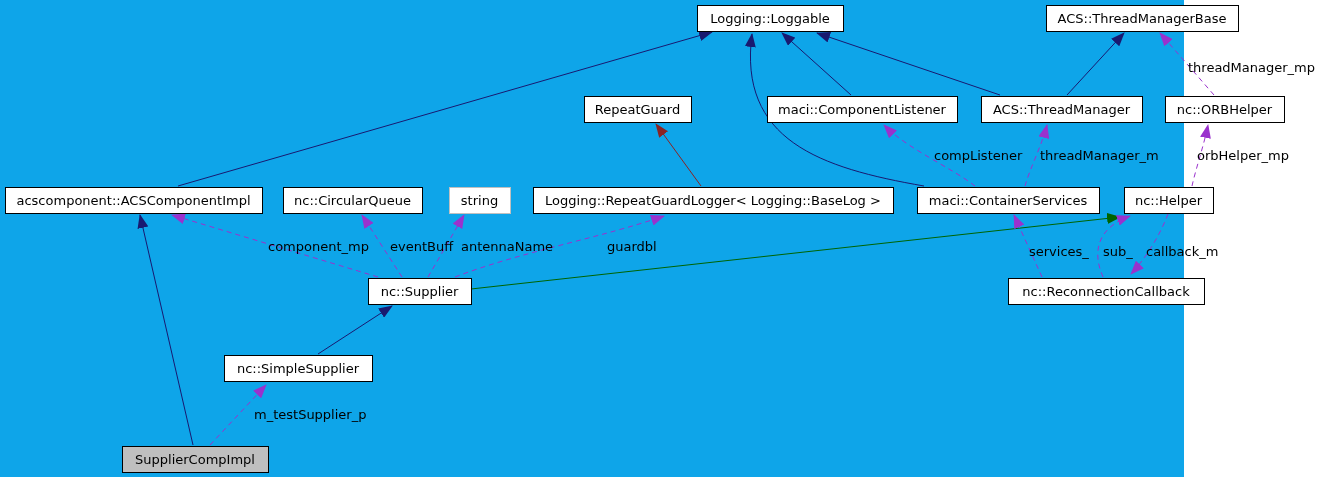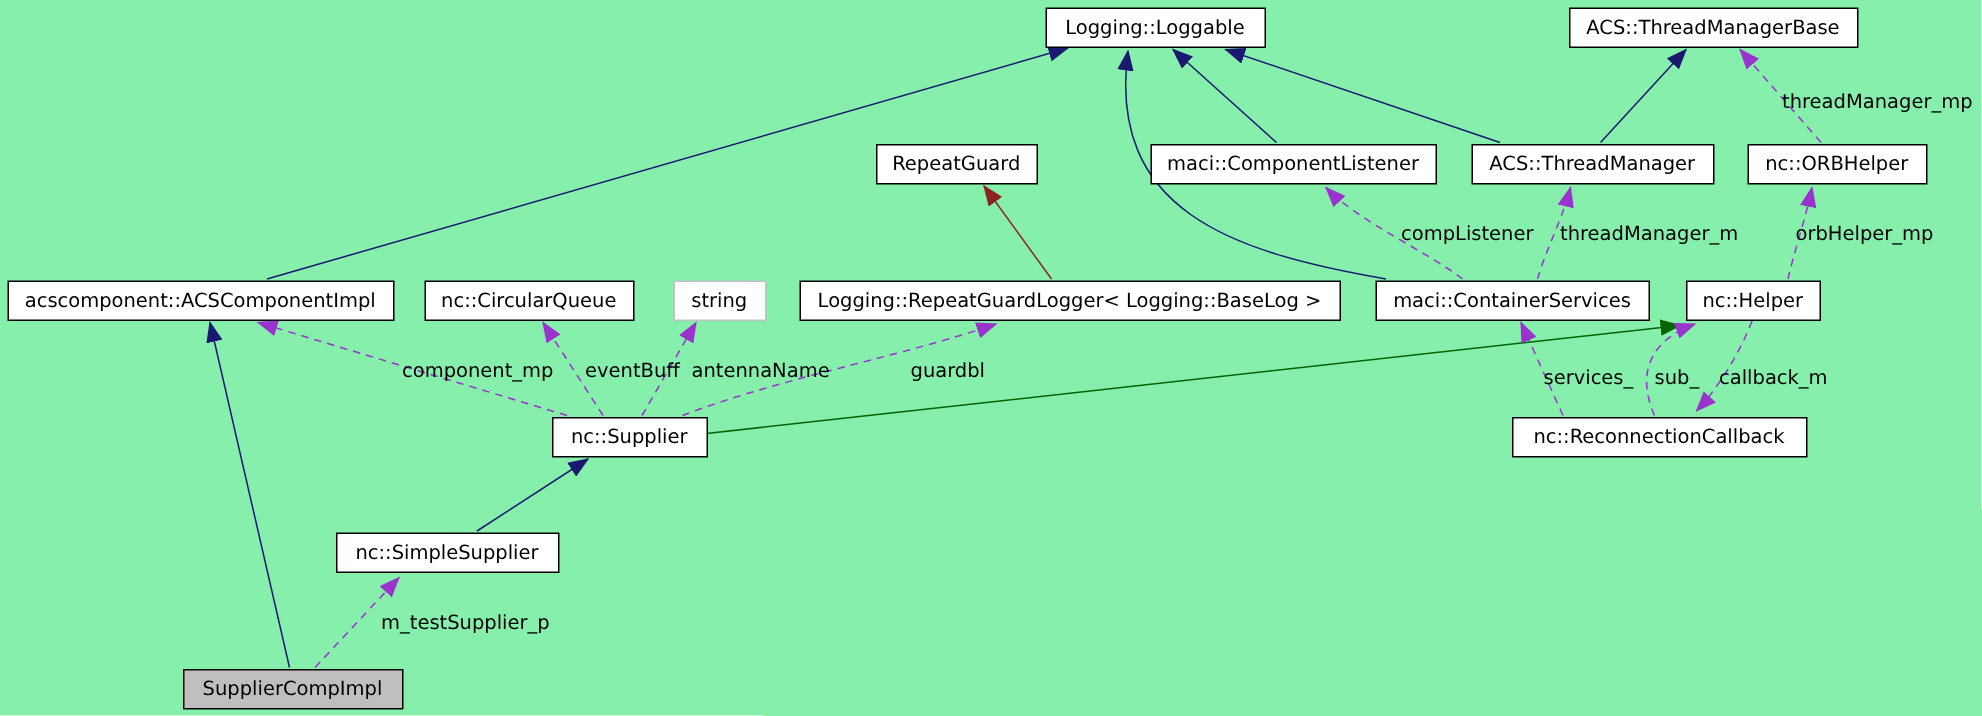--- a/index.html
+++ b/index.html
@@ -2,23 +2,23 @@
 <html><head>
 <meta charset="utf-8">
 <style>
   html, body {
     margin: 0;
     padding: 0;
     background: #ffffff;
   }
   .canvas {
     position: relative;
-    width: 1321px;
+    width: 1184px;
     height: 477px;
-    background: #86efac;
+    background: #0ea5e9;
     font-family: "DejaVu Sans", "Liberation Sans", sans-serif;
   }
   svg text {
     font-family: "DejaVu Sans", "Liberation Sans", sans-serif;
     font-size: 13px;
     fill: #000000;
   }
   svg .node-rect {
     stroke-width: 1;
   }

